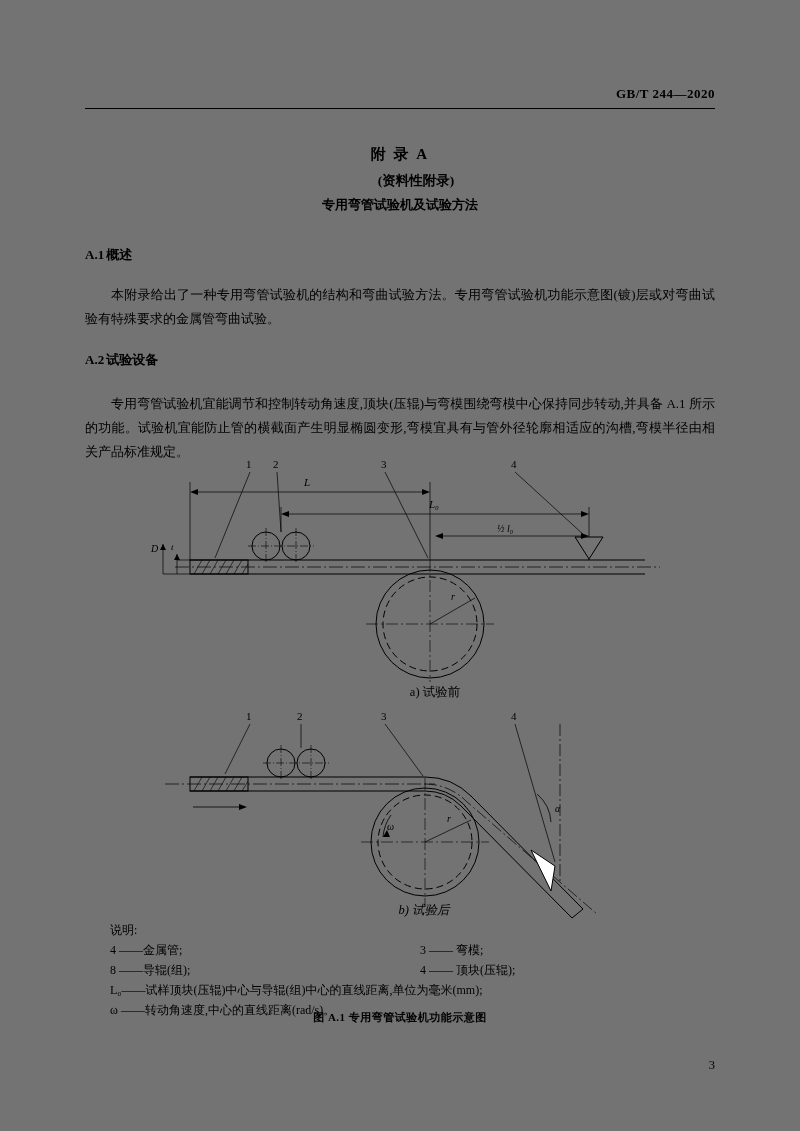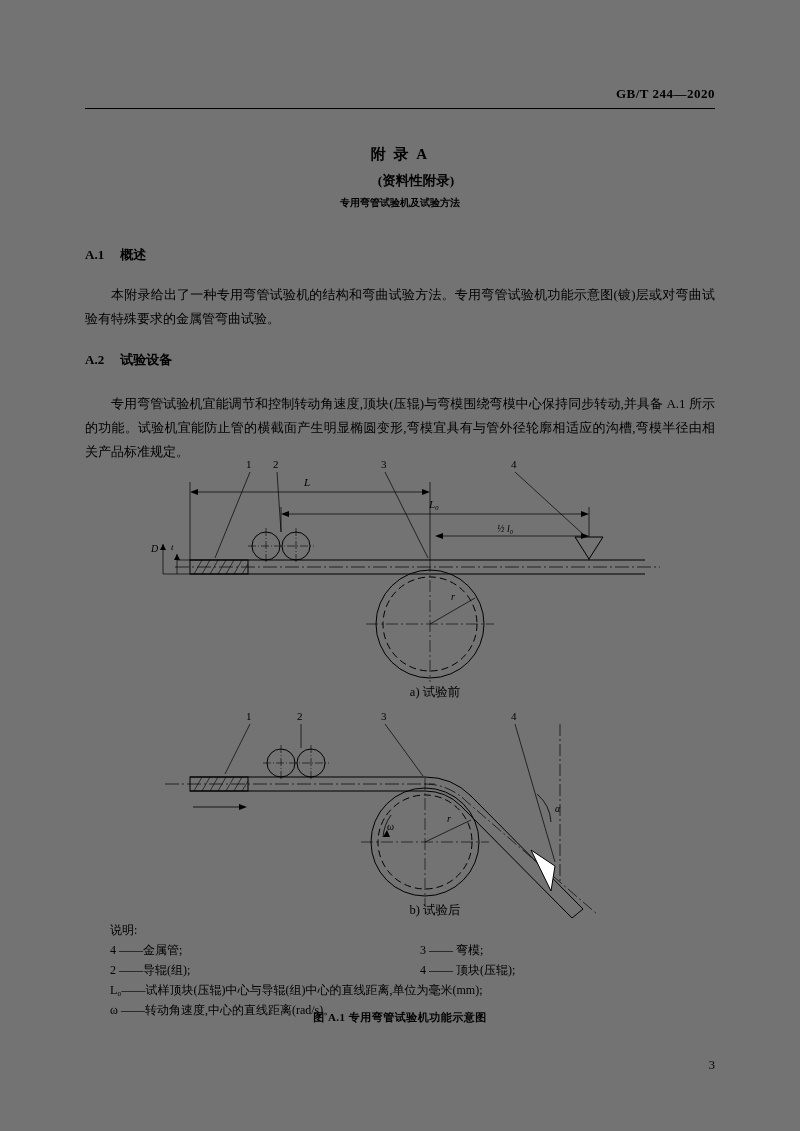--- a/index.html
+++ b/index.html
@@ -54,29 +54,29 @@
     font-size: 13.5px;
     margin-left: 32px;
   }
   .annex-name {
     position: absolute;
     left: 0;
     right: 0;
     top: 196px;
     text-align: center;
     font-weight: bold;
-    font-size: 10px;
+    font-size: 13px;
   }
   .sec-head {
     position: absolute;
     left: 85px;
     font-weight: bold;
     font-size: 13px;
   }
-  .sec-head .num { margin-right: 16px; }
+  .sec-head .num { margin-right: 2px; }
   .para {
     position: absolute;
     left: 85px;
     width: 630px;
     font-size: 13px;
     line-height: 24px;
     text-align: justify;
     text-indent: 26px;
   }
   #sec-a1 { top: 246px; }
@@ -92,21 +92,21 @@
     width: 630px;
     height: 480px;
   }
   .fig-caption {
     position: absolute;
     text-align: center;
     font-size: 12.5px;
     width: 200px;
   }
   #cap-a { left: 250px; top: 232px; }
-  #cap-b { left: 250px; top: 450px; }
+  #cap-b { left: 239px; top: 450px; font-style: italic; }
 
   .legend {
     position: absolute;
     left: 110px;
     top: 920px;
     width: 600px;
     font-size: 12px;
     line-height: 20px;
   }
   .legend-row { position: relative; }
@@ -331,21 +331,21 @@
     <div class="fig-caption" id="cap-b">b) 试验后</div>
   </div>
 
   <div class="legend">
     <div class="legend-row">说明:</div>
     <div class="legend-row">
       <span>4 ——金属管;</span>
       <span class="legend-col2">3 —— 弯模;</span>
     </div>
     <div class="legend-row">
-      <span>2 ——导辊(组);</span>
+      <span>8 ——导辊(组);</span>
       <span class="legend-col2">4 —— 顶块(压辊);</span>
     </div>
     <div class="legend-row">L₀——试样顶块(压辊)中心与导辊(组)中心的直线距离,单位为毫米(mm);</div>
     <div class="legend-row">ω ——转动角速度,中心的直线距离(rad/s)。</div>
   </div>
 
   <div class="fig-title">图 A.1  专用弯管试验机功能示意图</div>
 
   <div class="page-num">3</div>
 

